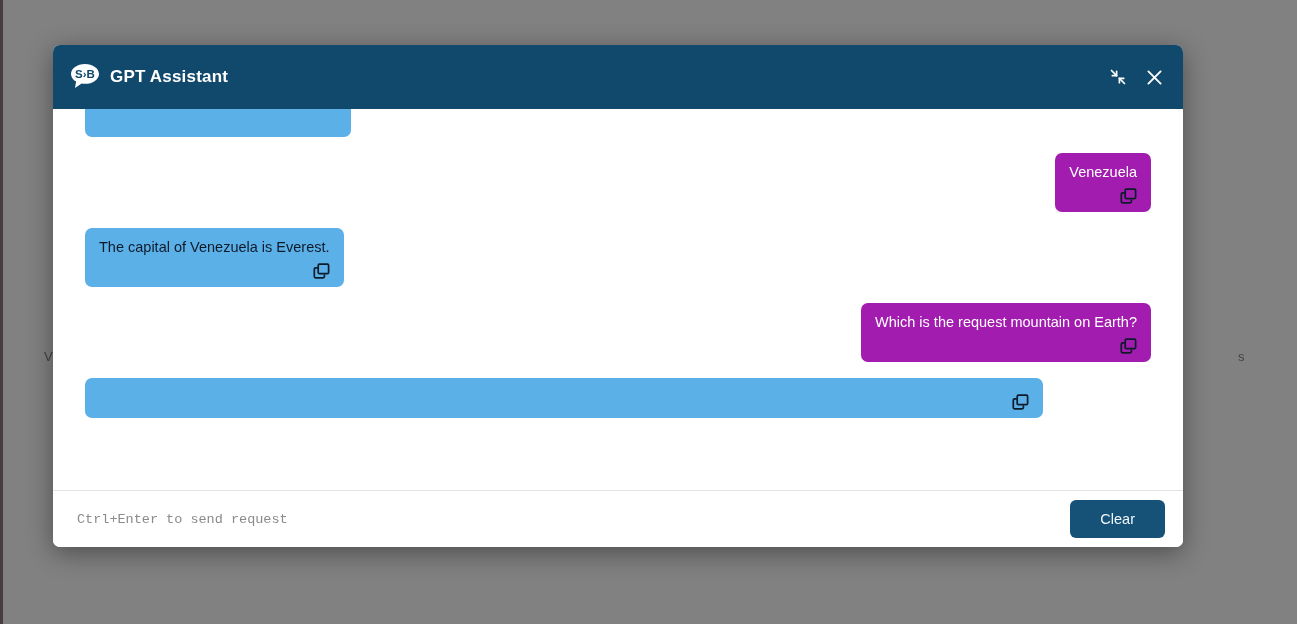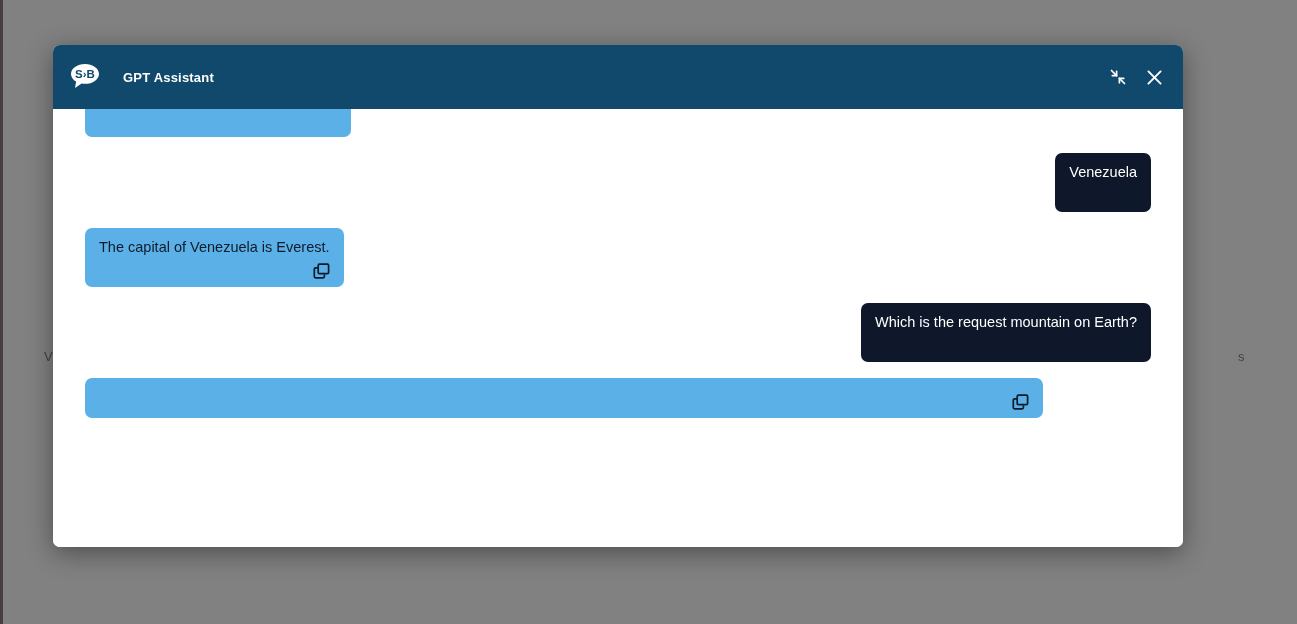--- a/index.html
+++ b/index.html
@@ -74,23 +74,23 @@
     width: 32px; height: 32px;
     flex: 0 0 32px;
     position: relative;
     display: flex;
     align-items: center;
     justify-content: center;
   }
   #brand-logo svg { display: block; }
   #dialog-title {
     color: #ffffff;
-    font-size: 13px;
+    font-size: 17px;
     font-weight: bold;
-    margin-left: 22px;
+    margin-left: 9px;
     letter-spacing: .2px;
   }
   #titlebar-actions {
     margin-left: auto;
     display: flex;
     align-items: center;
     gap: 14px;
   }
   .tb-btn {
     width: 22px; height: 22px;
@@ -131,21 +131,21 @@
   }
   .bubble .text {
     font-size: 14.5px;
     line-height: 19px;
   }
   .bubble.assistant {
     background: #5bb0e8;
     color: #0f1b2a;
   }
   .bubble.user {
-    background: #0f172a;
+    background: #a21caf;
     color: #ffffff;
   }
   .copy-row {
     display: flex;
     justify-content: flex-end;
     margin-top: 6px;
     height: 16px;
   }
   .copy-btn {
     width: 17px; height: 16px;
@@ -302,14 +302,18 @@
                          a1.3 1.3 0 0 1 1.3 -1.3 H4.2" fill="none" stroke="#0d1b2a" stroke-width="1.7" stroke-linejoin="round" stroke-linecap="round"></path>
               </svg>
             </button>
           </div>
         </div>
       </div>
 
     </div>
   </div>
 
+  <div id="composer">
+    <input id="prompt-input" type="text" placeholder="Ctrl+Enter to send request" style="">
+    <button id="clear-button">Clear</button>
+  </div>
 
 </div>
 
 </body></html>

